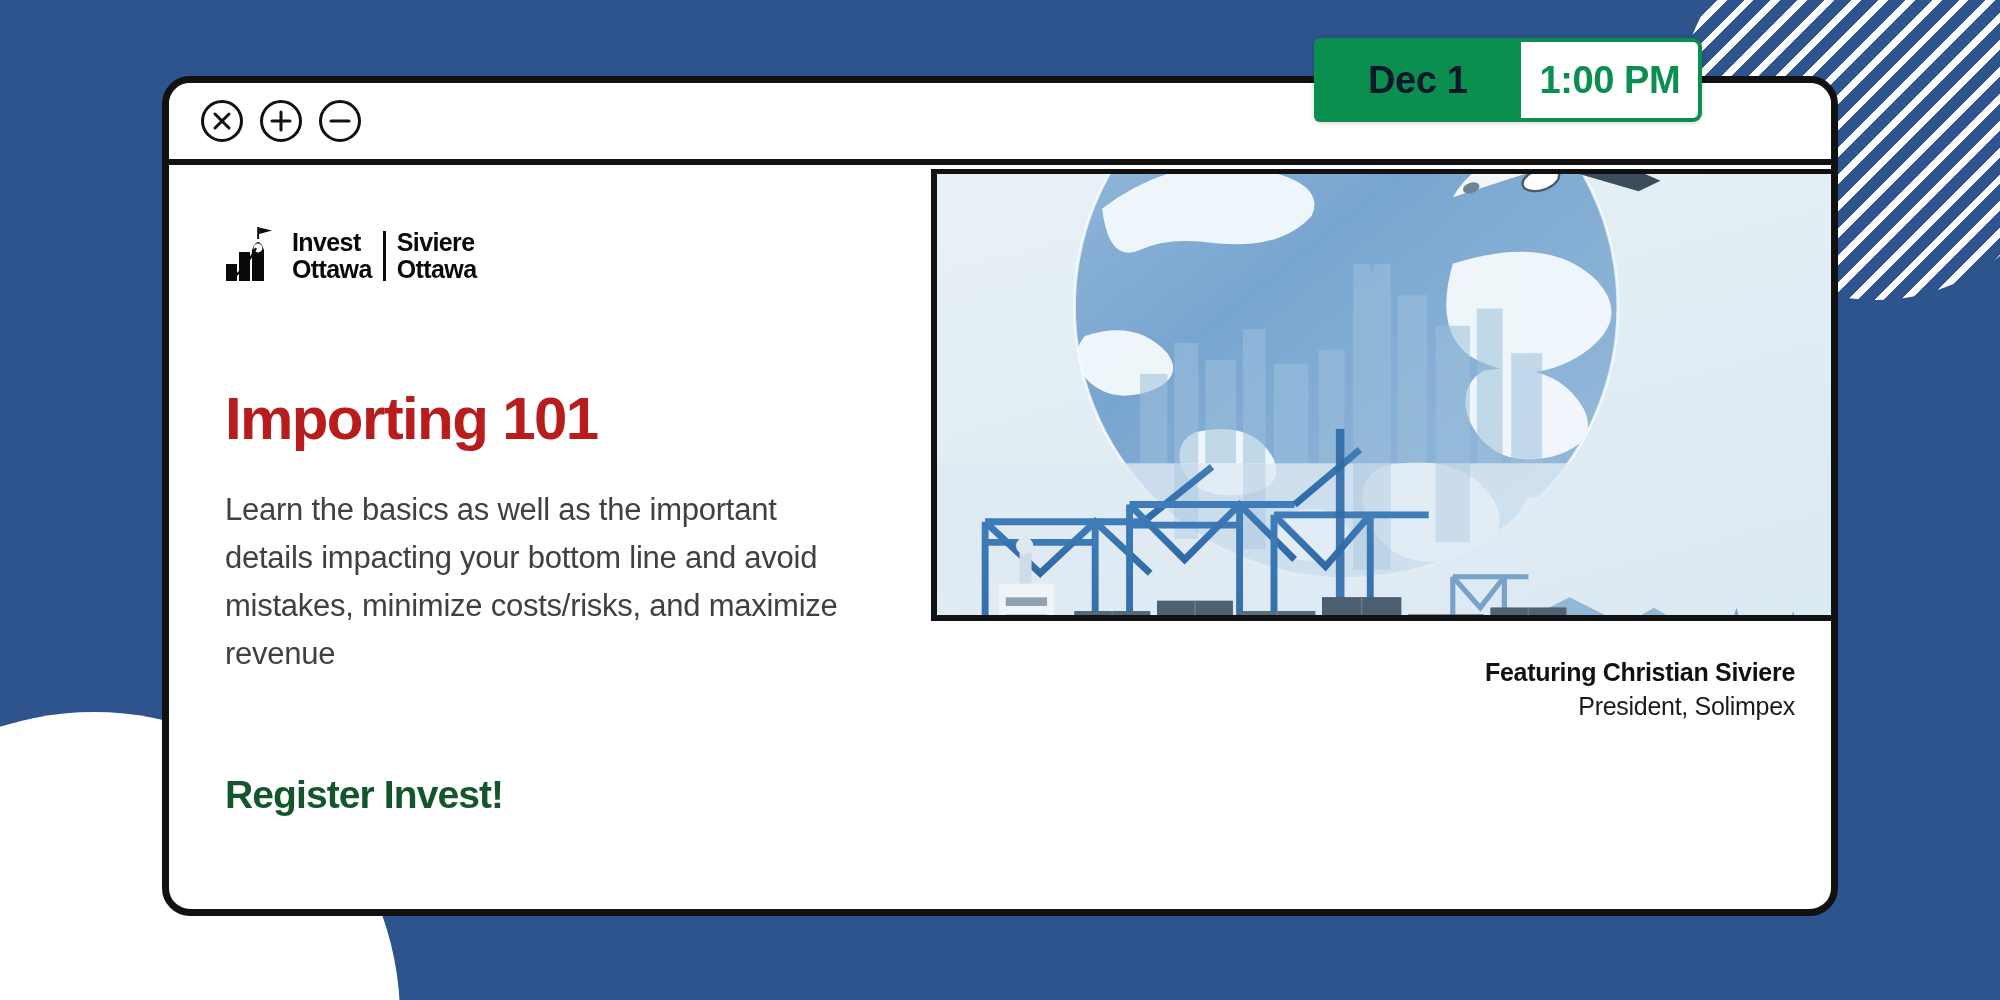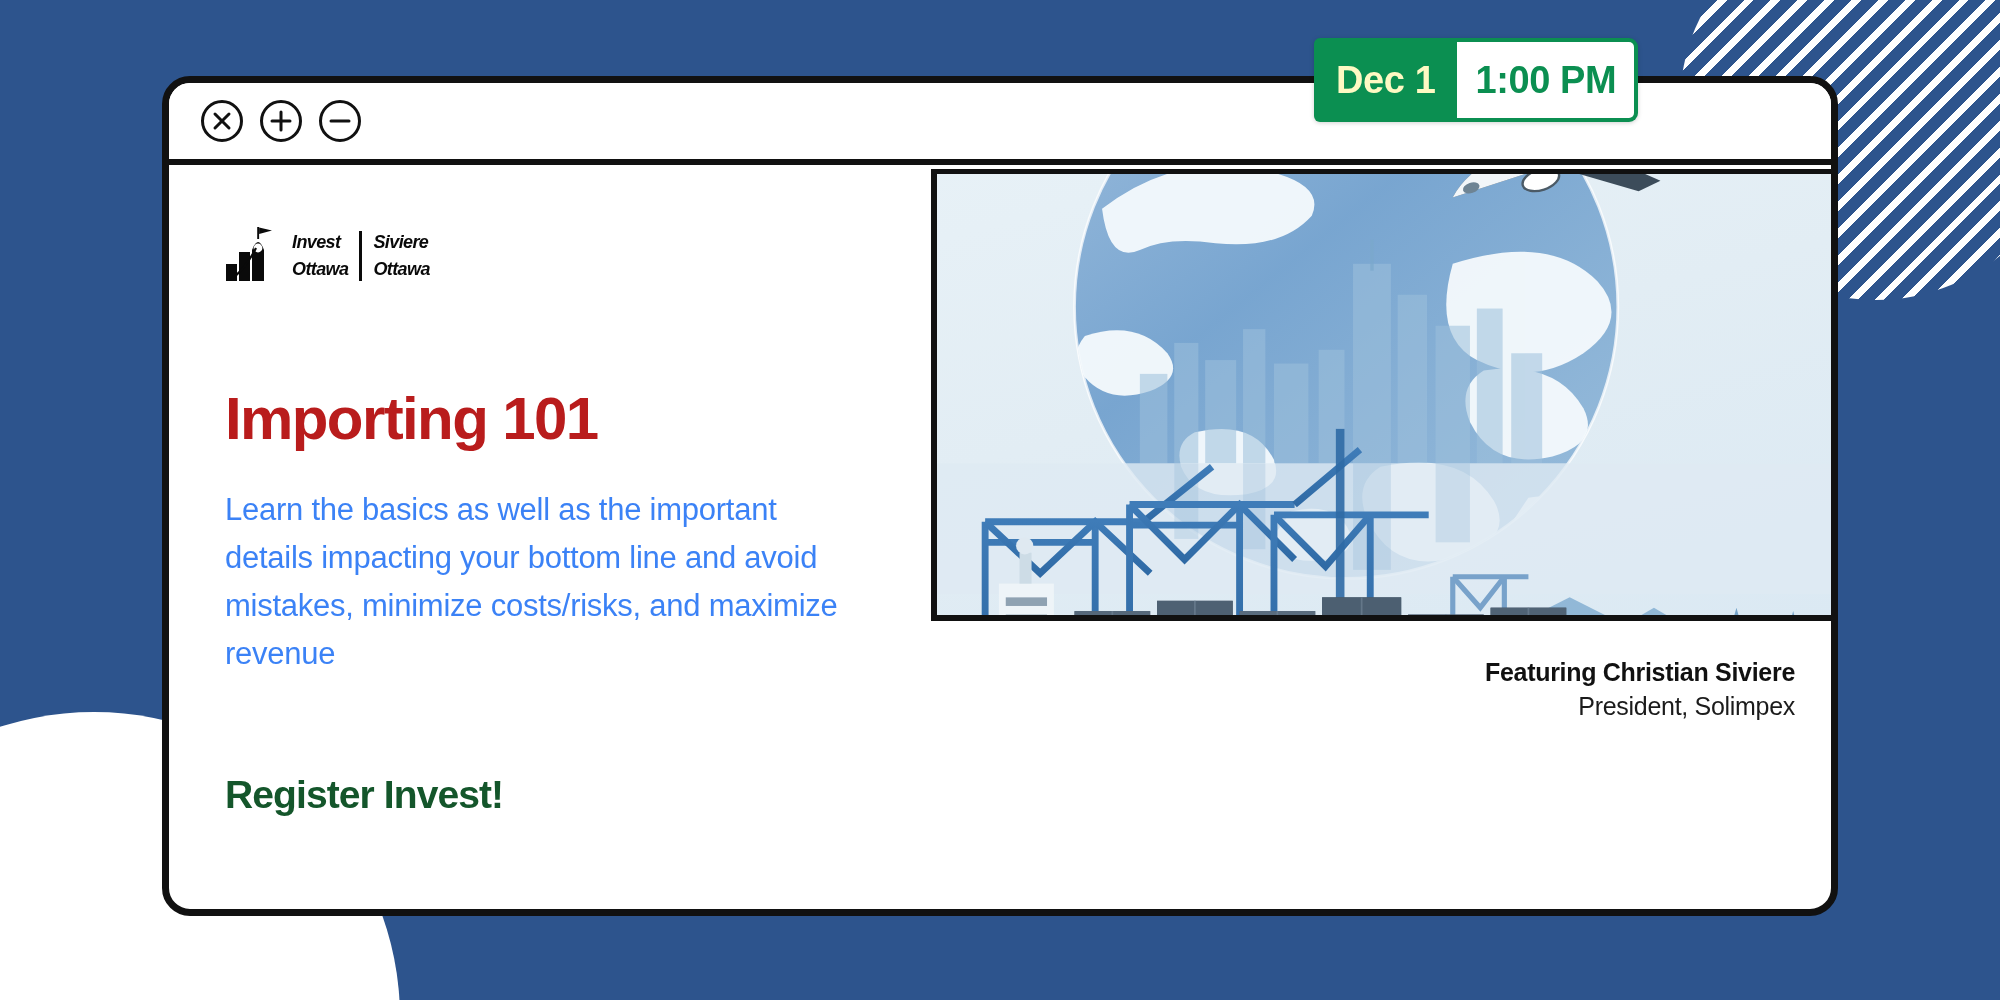--- a/index.html
+++ b/index.html
@@ -106,49 +106,48 @@
     margin-bottom: 104px;
   }
   #logo-mark { flex: 0 0 auto; }
   #logo-wordmarks {
     display: flex;
     align-items: stretch;
     gap: 11px;
   }
   .logo-words {
     font-weight: bold;
-    font-size: 18px;
+    font-size: 25px;
     line-height: 25px;
     color: #0a0a0a;
     letter-spacing: -0.6px;
     display: flex;
     flex-direction: column;
     justify-content: center;
     gap: 2px;
-    font-style: italic;
   }
   #logo-divider {
     width: 3px;
     background: #0a0a0a;
     margin: 1px 0;
   }
 
   #event-title {
     font-size: 60px;
     font-weight: bold;
     color: #b91c1c;
     letter-spacing: -1.6px;
     line-height: 1;
     margin-bottom: 37px;
   }
 
   #event-description {
     font-size: 31px;
     line-height: 48px;
-    color: #3b82f6;
+    color: #404040;
     letter-spacing: -0.25px;
     max-width: 640px;
   }
 
   #cta-link {
     margin-top: auto;
     margin-bottom: 92px;
     font-size: 39px;
     font-weight: bold;
     color: #14562b;
@@ -202,28 +201,28 @@
     position: absolute;
     left: 1314px;
     top: 38px;
     height: 84px;
     display: flex;
     z-index: 6;
     filter: drop-shadow(0 1px 2px rgba(0,0,0,0.18));
   }
   #badge-date {
     background: #0b8f51;
-    color: #fef9c3;
+    color: #0f172a;
     font-size: 38px;
     font-weight: bold;
     letter-spacing: -0.4px;
     display: flex;
     align-items: center;
     justify-content: center;
-    padding: 0 22px;
+    padding: 0 54px;
     border-radius: 6px 0 0 6px;
   }
   #badge-time {
     background: #ffffff;
     color: #0b8f51;
     font-size: 38px;
     font-weight: bold;
     letter-spacing: -0.4px;
     display: flex;
     align-items: center;

